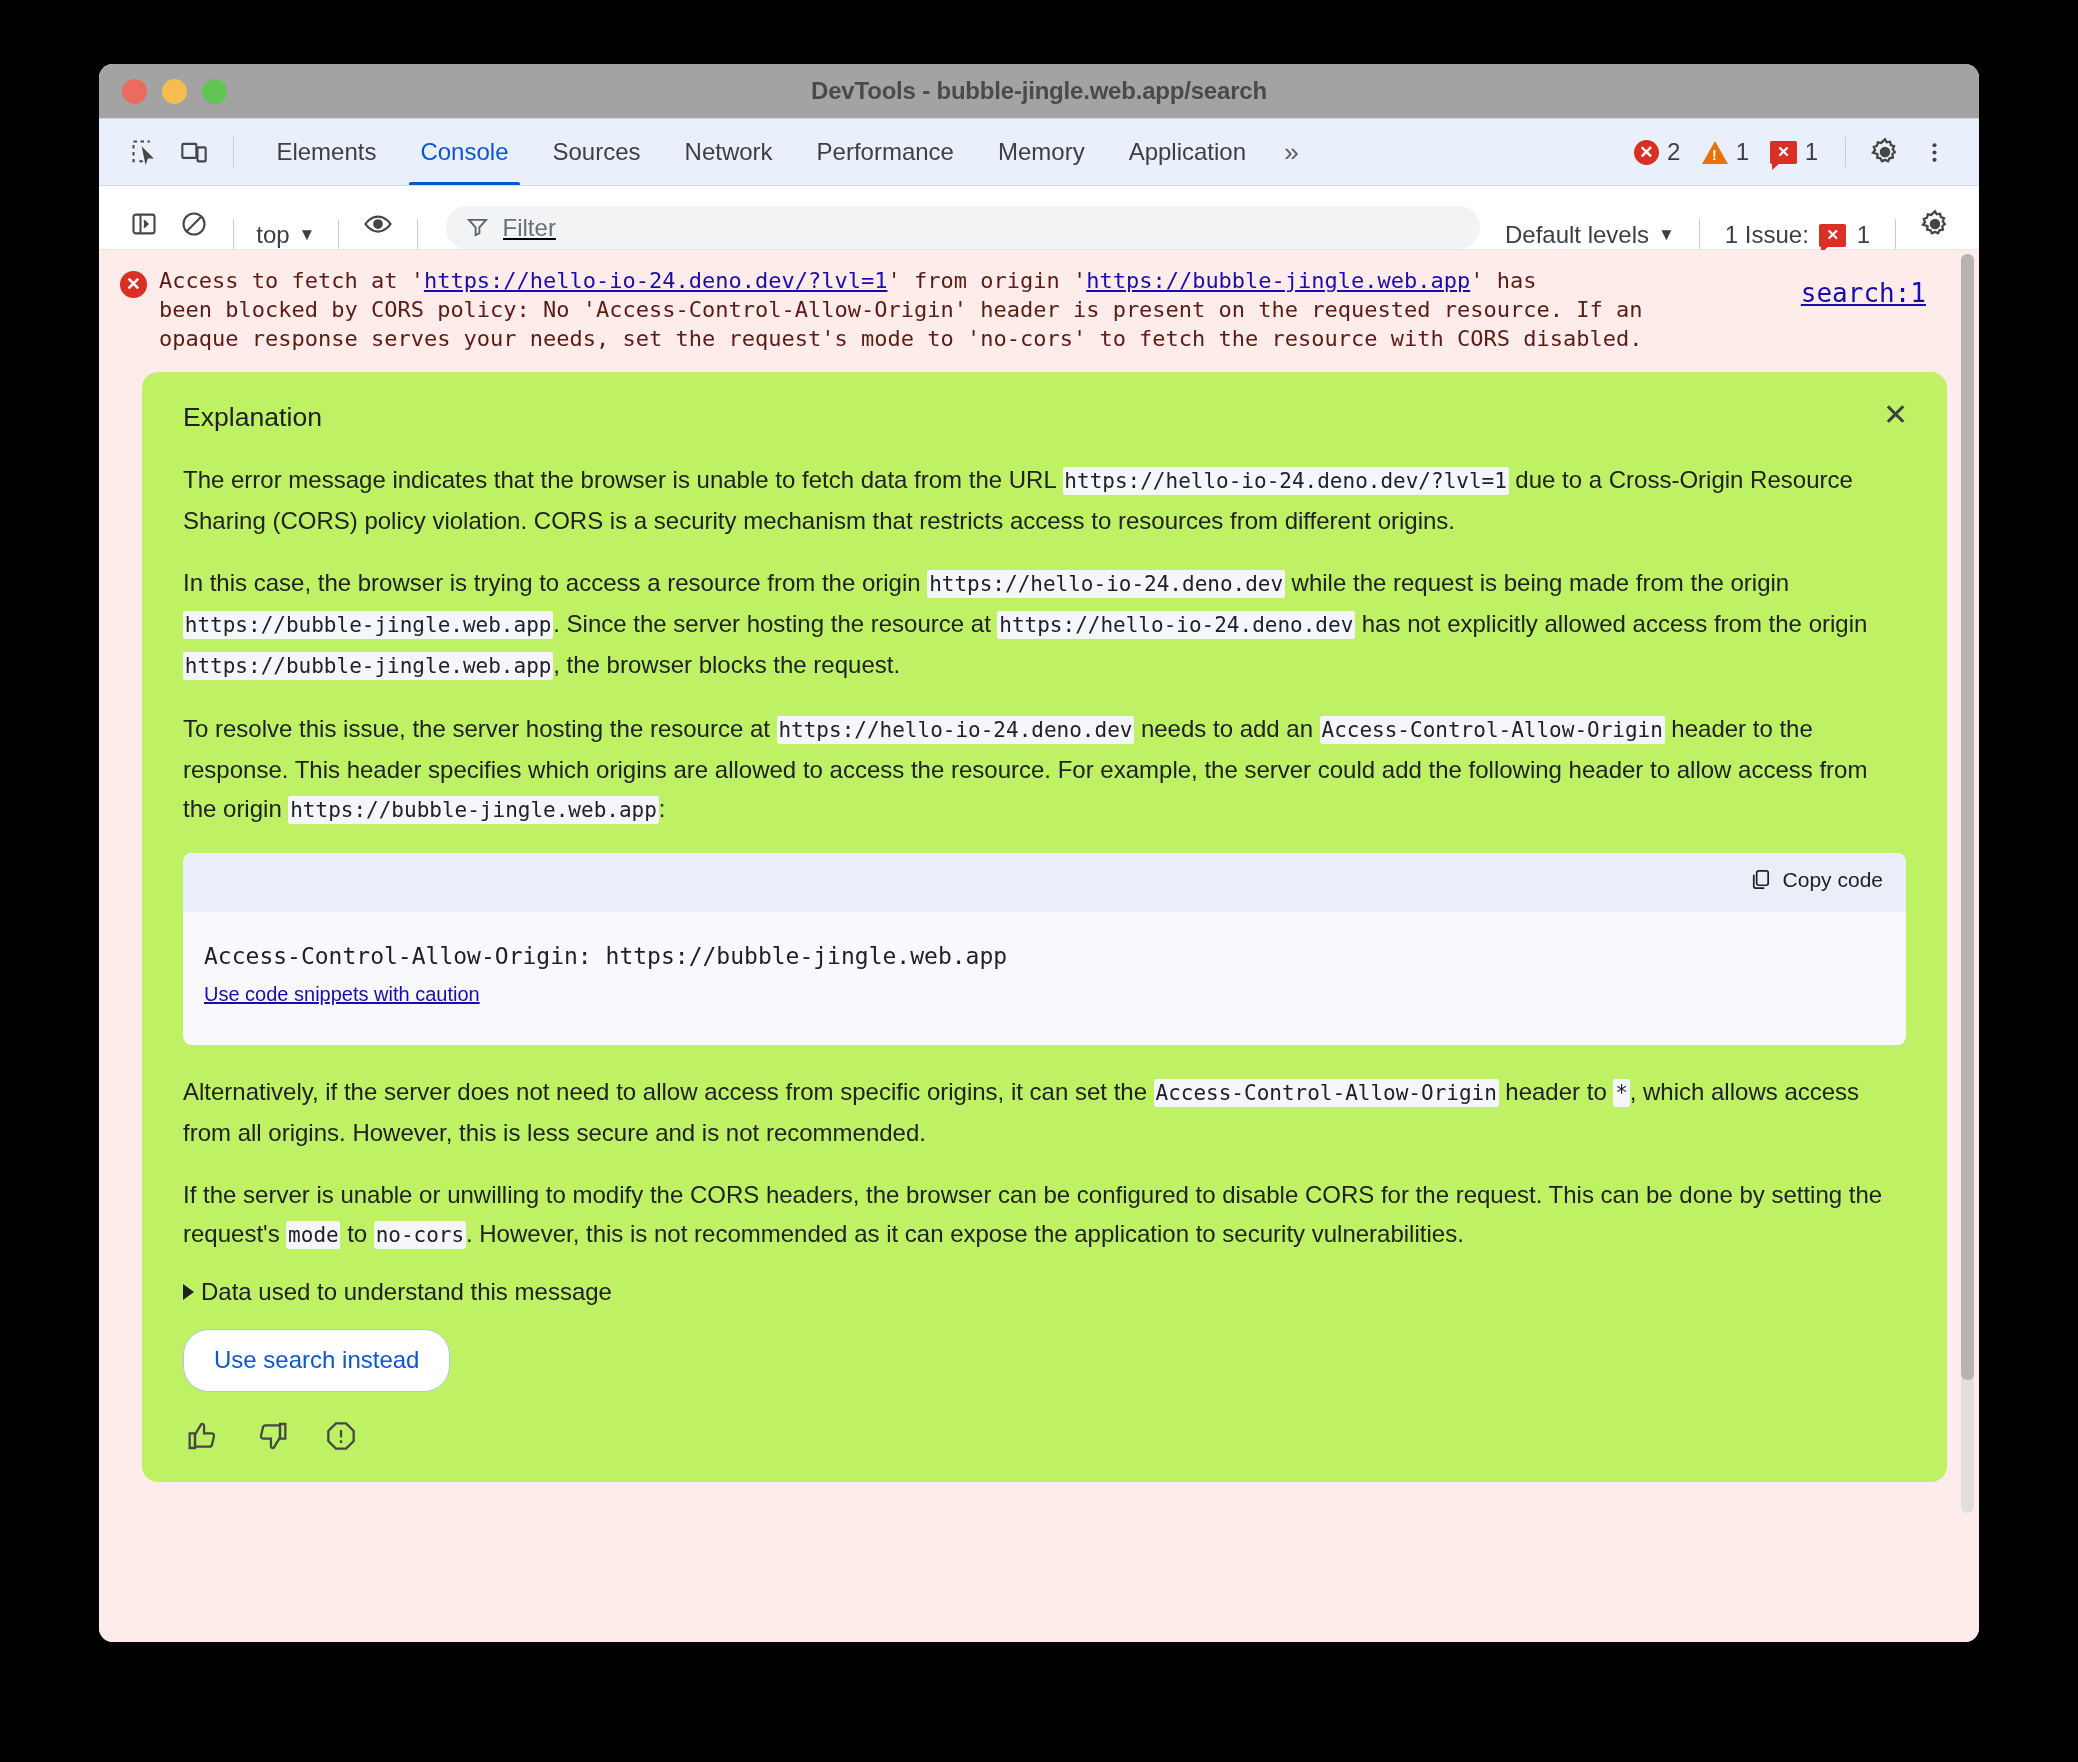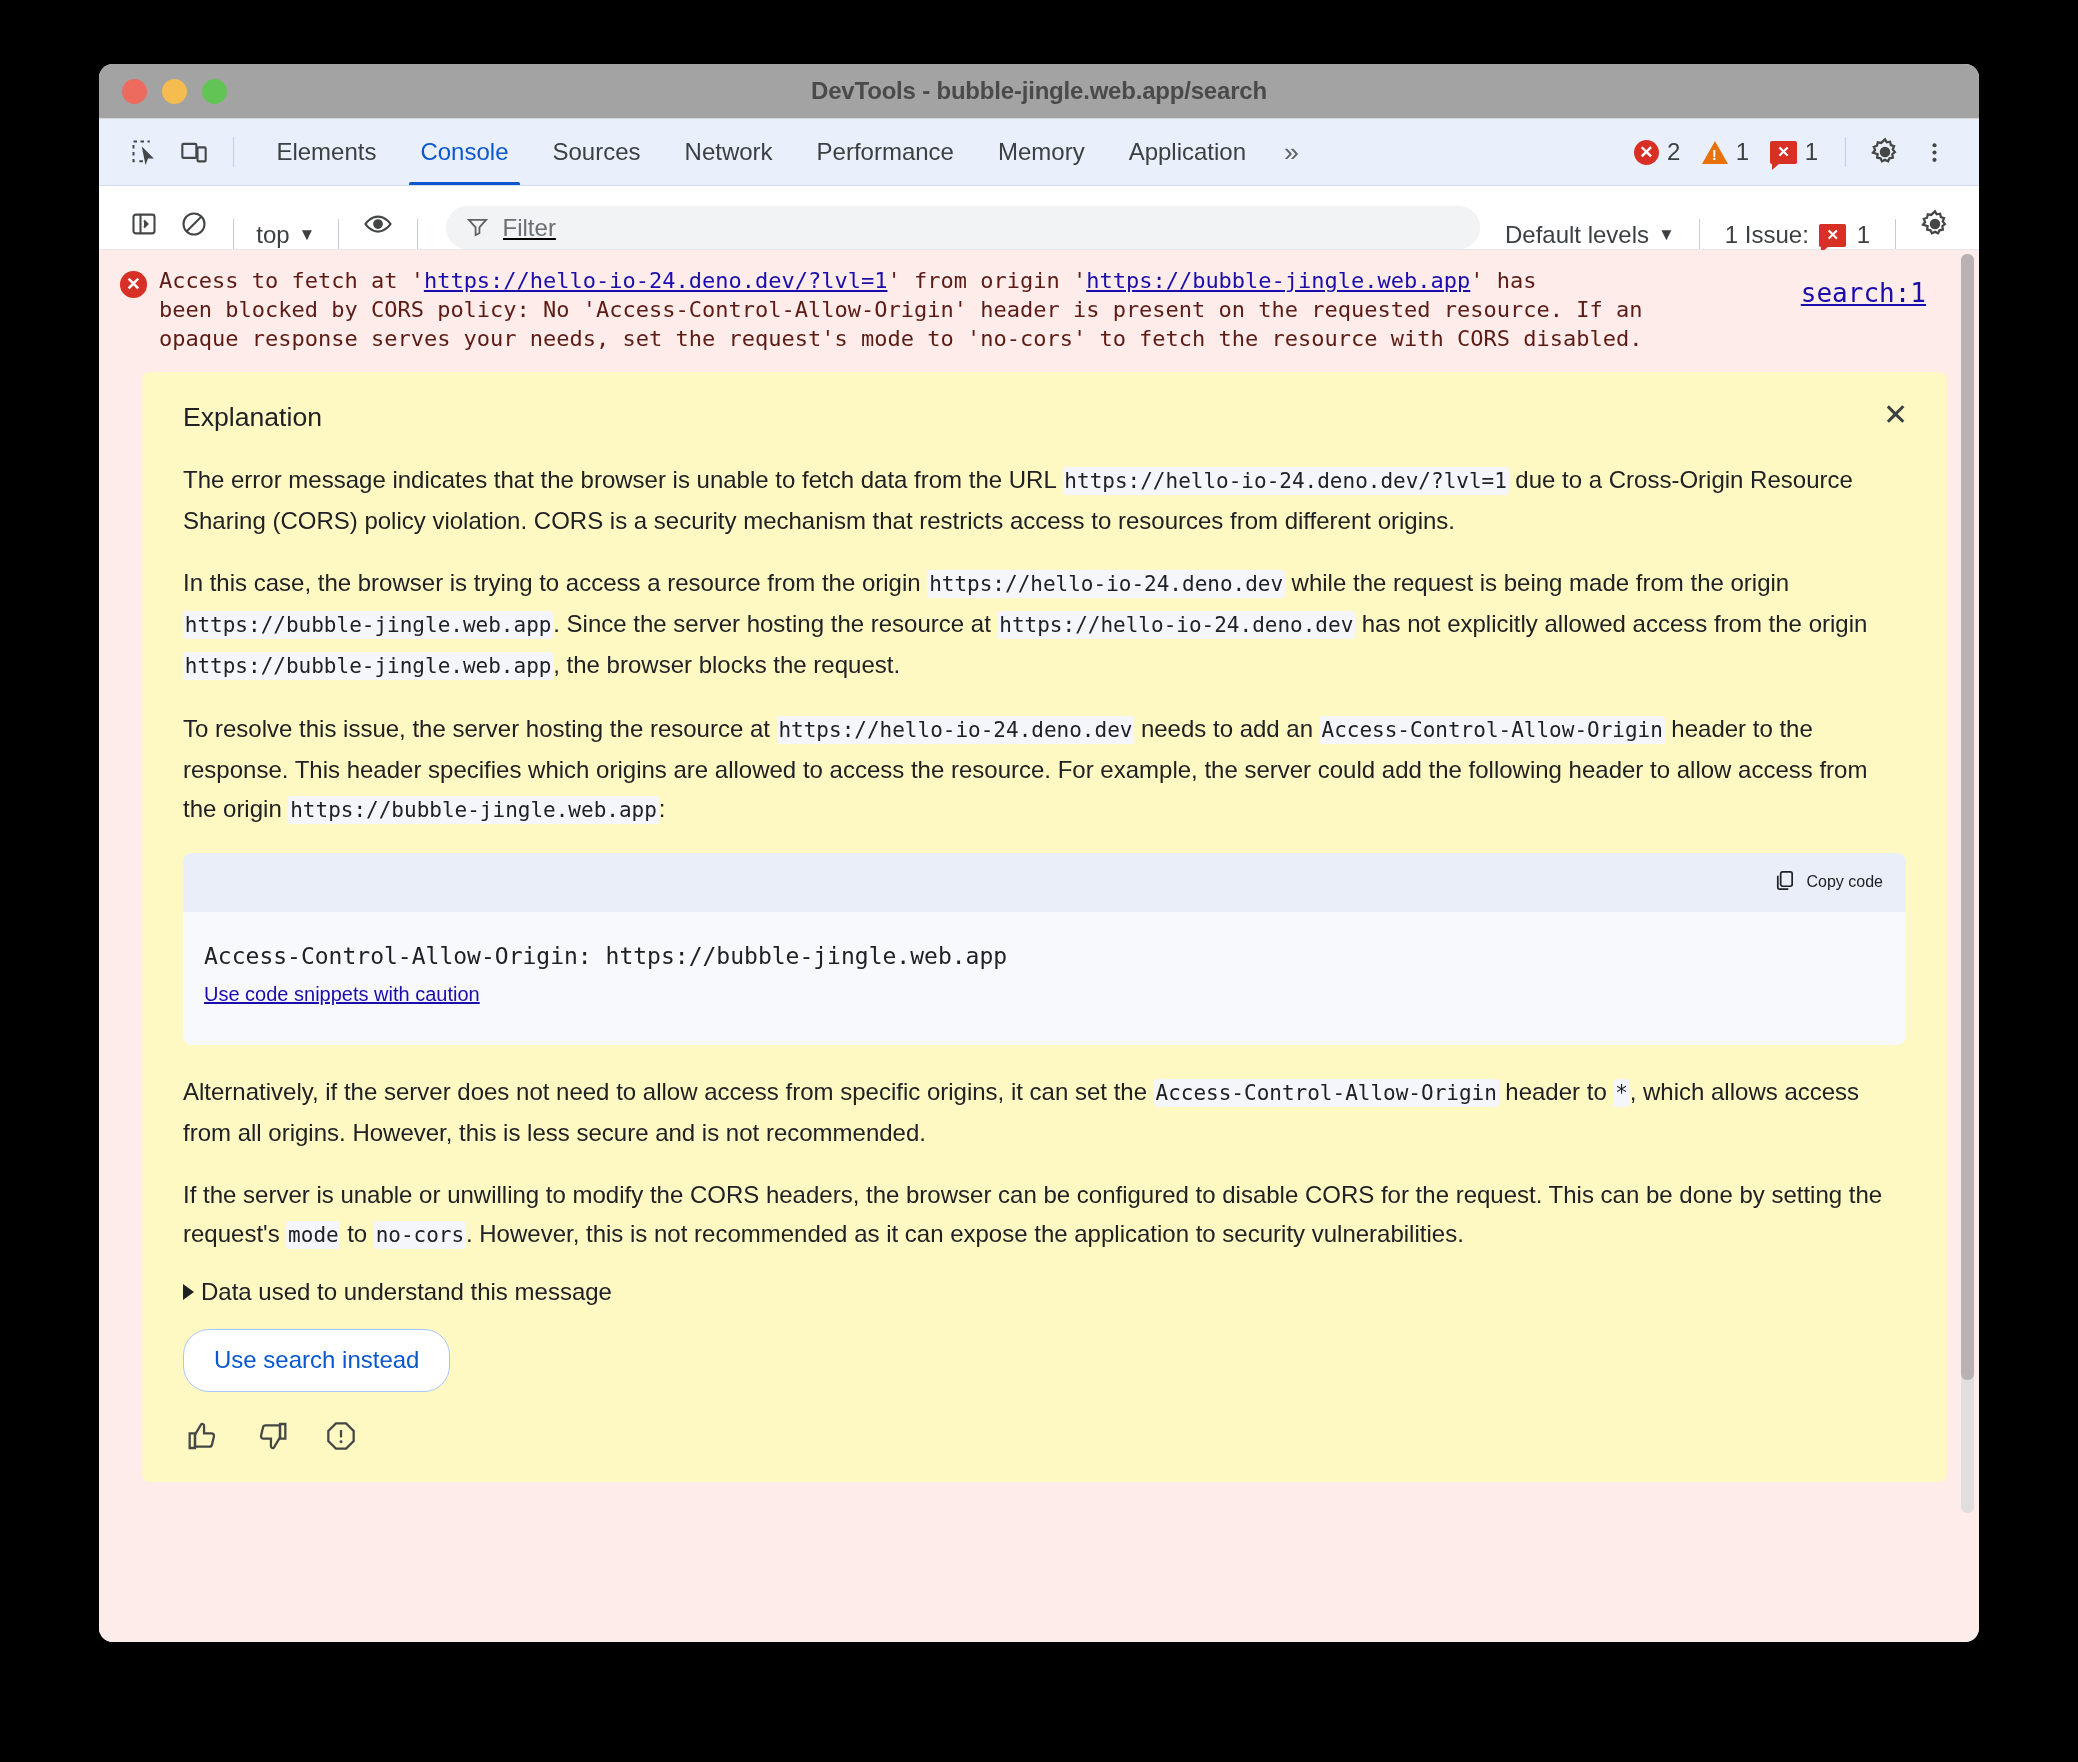--- a/index.html
+++ b/index.html
@@ -255,22 +255,22 @@
     right: 53px; top: 28px;
     font-family: "DejaVu Sans Mono", monospace;
     font-size: 26px;
     color: #1a0dab;
     text-decoration: underline;
   }
 
   
   .card {
     margin: 12.4px 32px 0 43px;
-    background: #fef9c3;
-    border-radius: 8px;
+    background: #bef264;
+    border-radius: 16px;
     padding: 30px 41px 26.6px 41px;
     position: relative;
   }
   .card-title {
     font-size: 26.6px;
     color: #202124;
     margin-bottom: 26.6px;
   }
   .close-x {
     position: absolute;
@@ -304,22 +304,22 @@
   }
   .code-head {
     background: #e9eef8;
     height: 59px;
     display: flex;
     align-items: center;
     justify-content: flex-end;
     padding-right: 23px;
   }
   .copy-btn {
-    display: flex; align-items: center; gap: 10.6px;
-    font-size: 16px; color: #202124;
+    display: flex; gap: 10.6px;
+    font-size: 21px; color: #202124;
   }
   .code-content {
     padding: 26.6px 21px 16px 21px;
   }
   .code-content pre {
     font-family: "DejaVu Sans Mono", monospace;
     font-size: 23px;
     color: #202124;
     line-height: 34px;
   }

